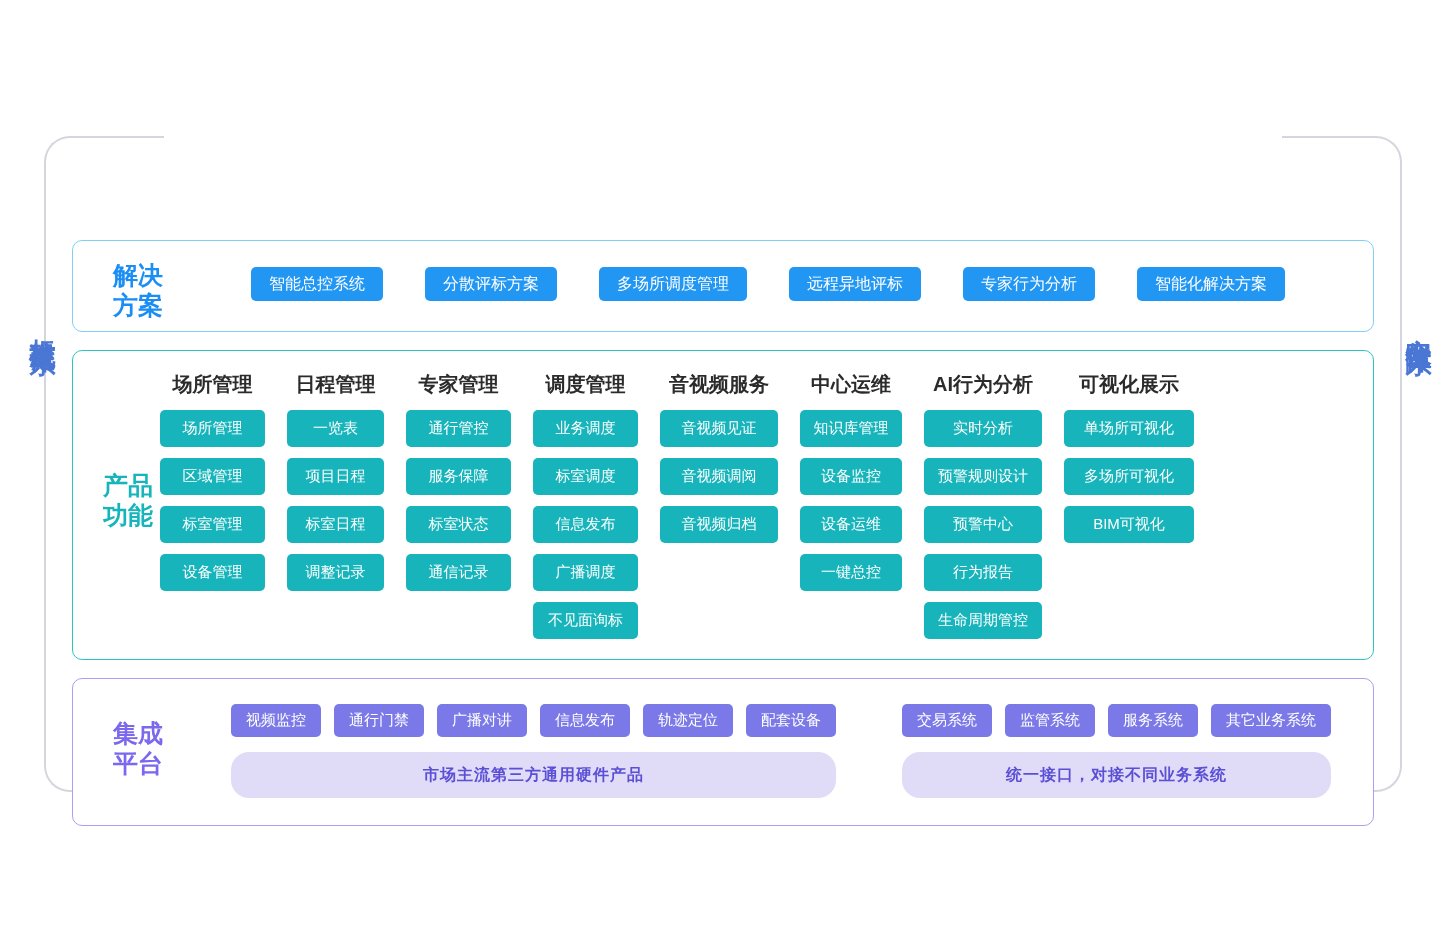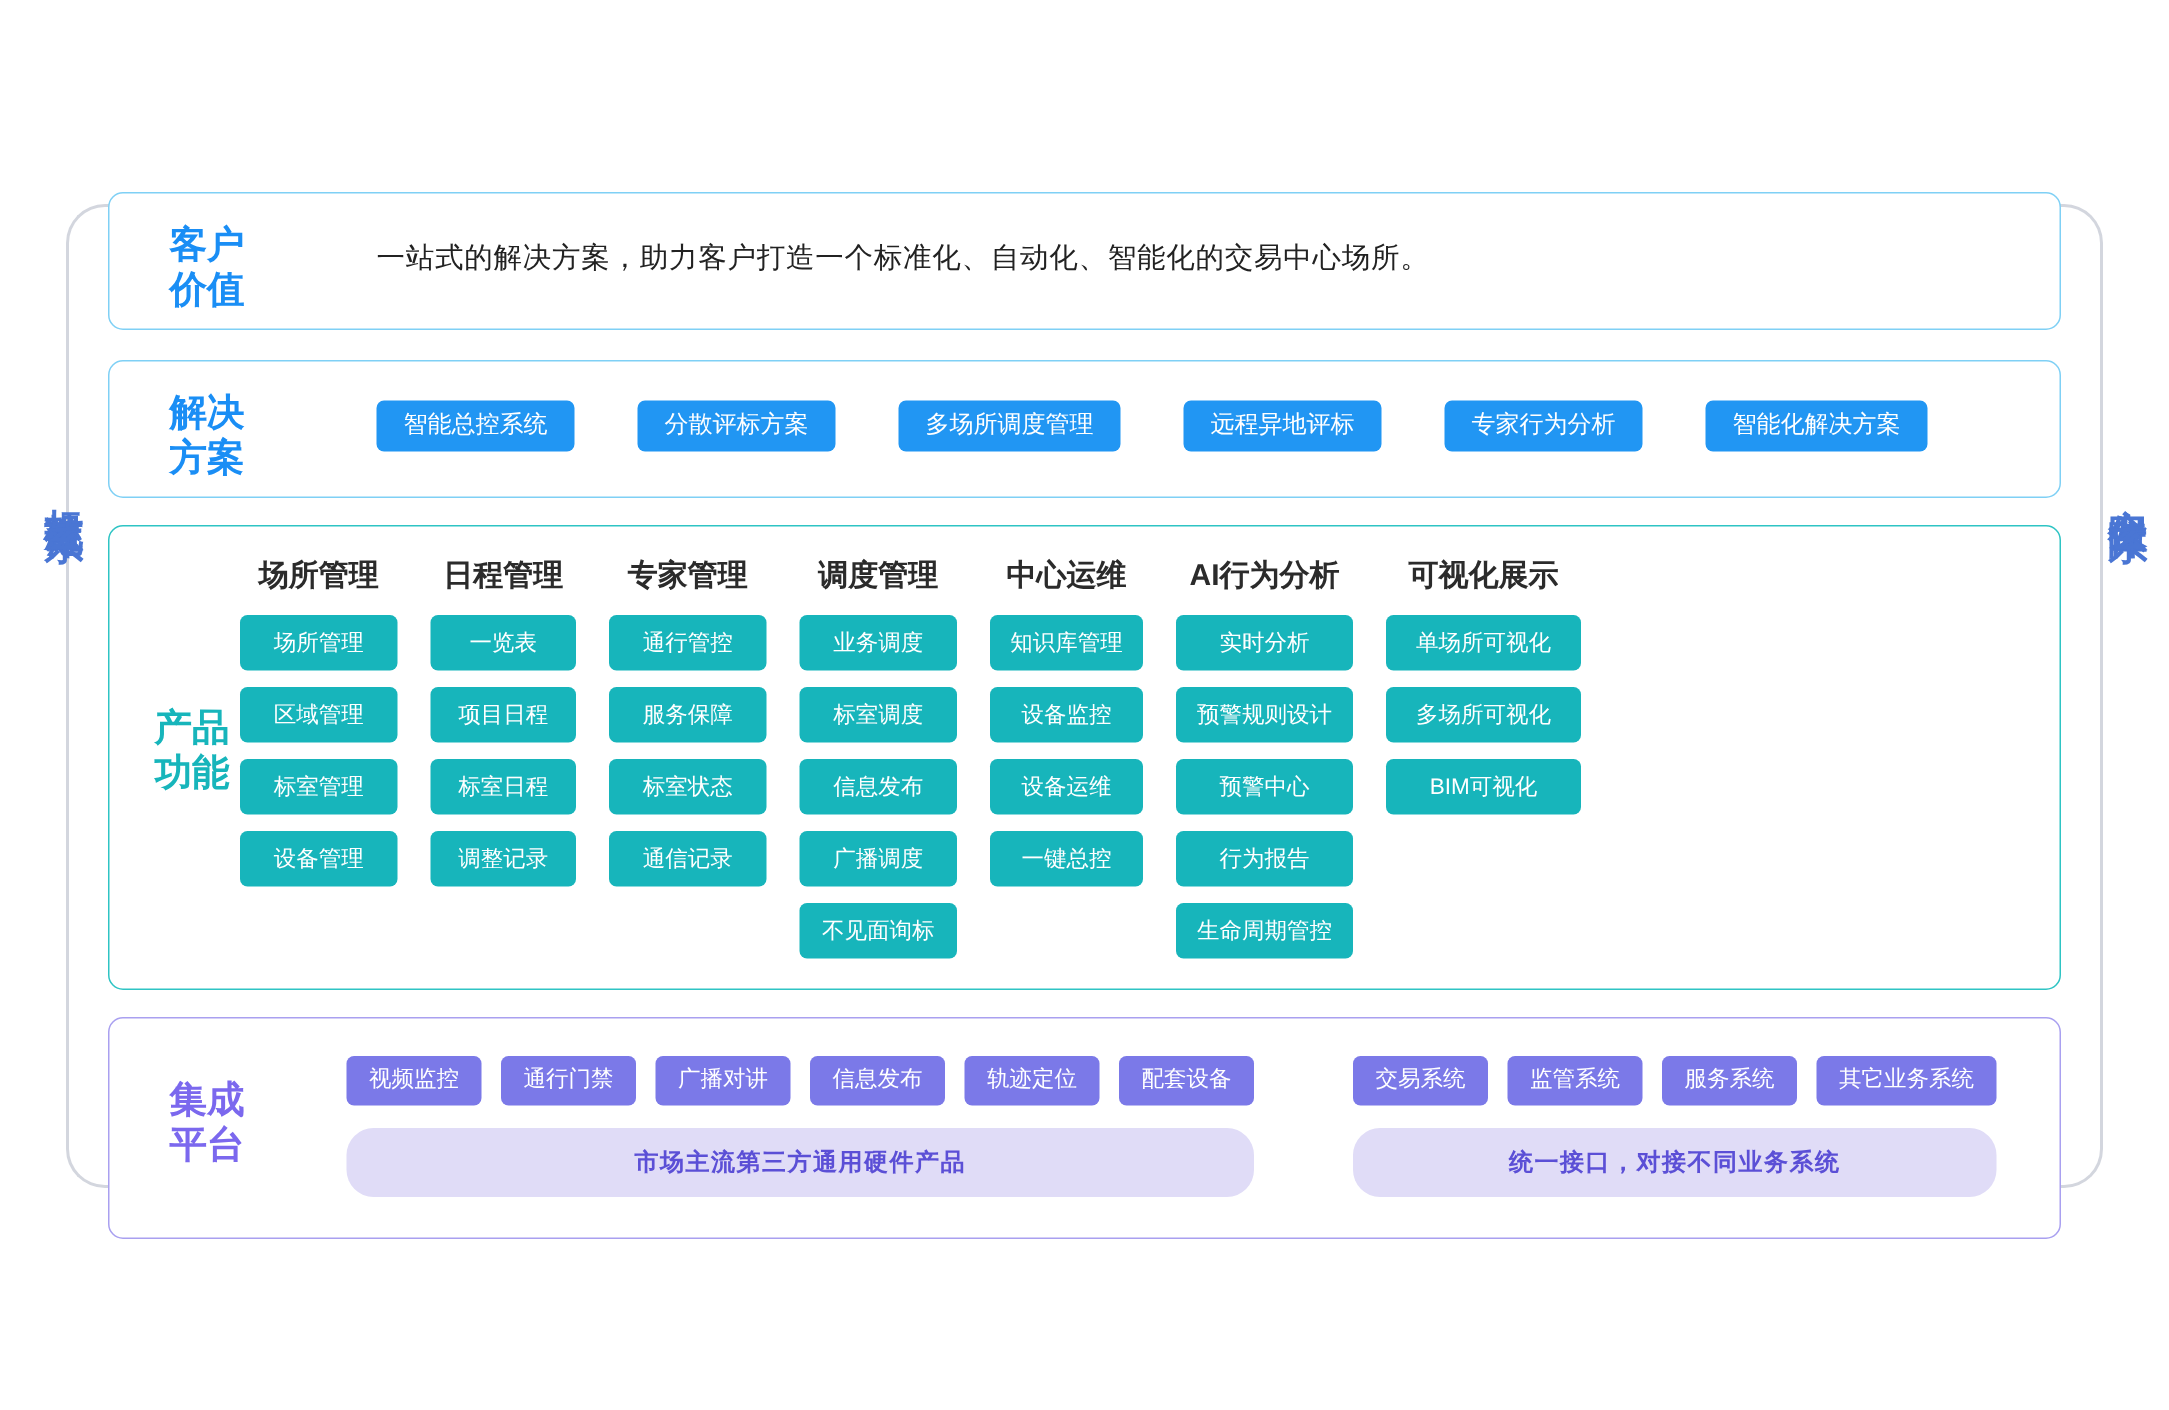--- a/index.html
+++ b/index.html
@@ -163,27 +163,20 @@
 </head>
 <body>
 
 <div id="stage">
 
   <div class="bracket left"></div>
   <div class="bracket right"></div>
   <div class="side-label left">标准规范体系</div>
   <div class="side-label right">安全保障体系</div>
 
-  <div class="panel" id="panel-value">
-    <div class="panel-title">
-      <div>客户</div>
-      <div>价值</div>
-    </div>
-    <div class="value-text">一站式的解决方案，助力客户打造一个标准化、自动化、智能化的交易中心场所。</div>
-  </div>
 
   <div class="panel" id="panel-solution">
     <div class="panel-title">
       <div>解决</div>
       <div>方案</div>
     </div>
     <div class="chip-row" id="solution-chips">
         <div class="chip-blue">智能总控系统</div>
         <div class="chip-blue">分散评标方案</div>
         <div class="chip-blue">多场所调度管理</div>
@@ -220,20 +213,26 @@
         <div class="chip-teal">标室状态</div>
         <div class="chip-teal">通信记录</div>
       </div>
       <div class="col" style="width: 105px;">
         <div class="col-head">调度管理</div>
         <div class="chip-teal">业务调度</div>
         <div class="chip-teal">标室调度</div>
         <div class="chip-teal">信息发布</div>
         <div class="chip-teal">广播调度</div>
         <div class="chip-teal">不见面询标</div>
+      </div>
+      <div class="col" style="width: 118px;">
+        <div class="col-head">音视频服务</div>
+        <div class="chip-teal">音视频见证</div>
+        <div class="chip-teal">音视频调阅</div>
+        <div class="chip-teal">音视频归档</div>
       </div>
       <div class="col" style="width: 102px;">
         <div class="col-head">中心运维</div>
         <div class="chip-teal">知识库管理</div>
         <div class="chip-teal">设备监控</div>
         <div class="chip-teal">设备运维</div>
         <div class="chip-teal">一键总控</div>
       </div>
       <div class="col" style="width: 118px;">
         <div class="col-head">AI行为分析</div>

